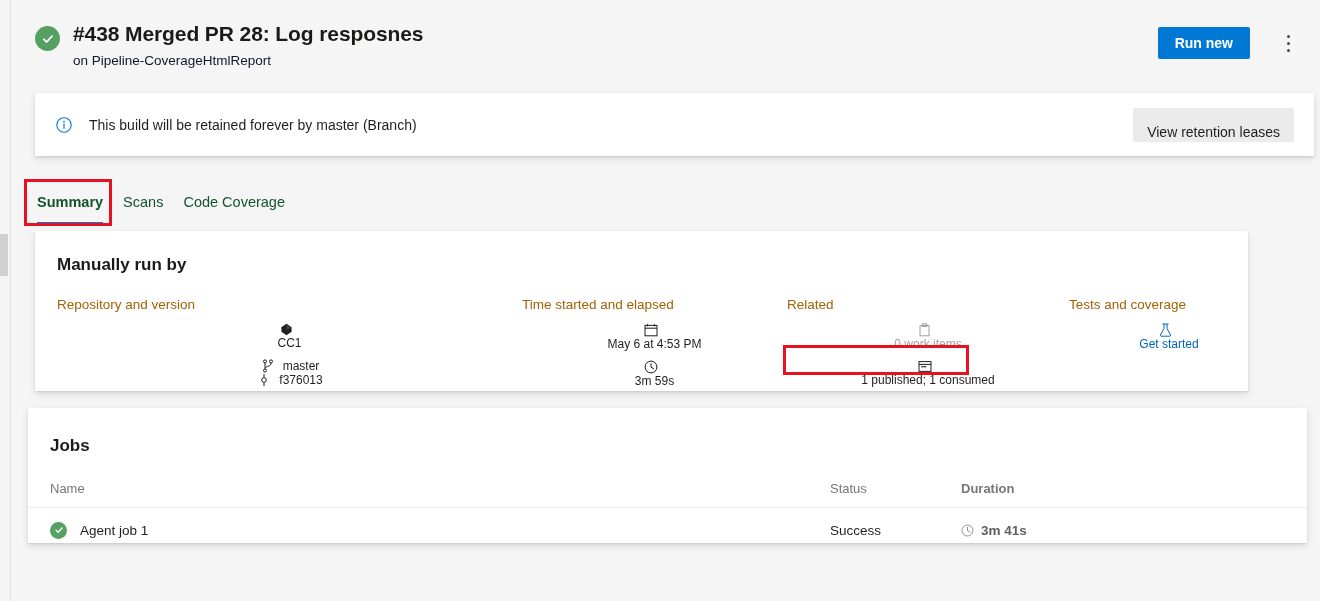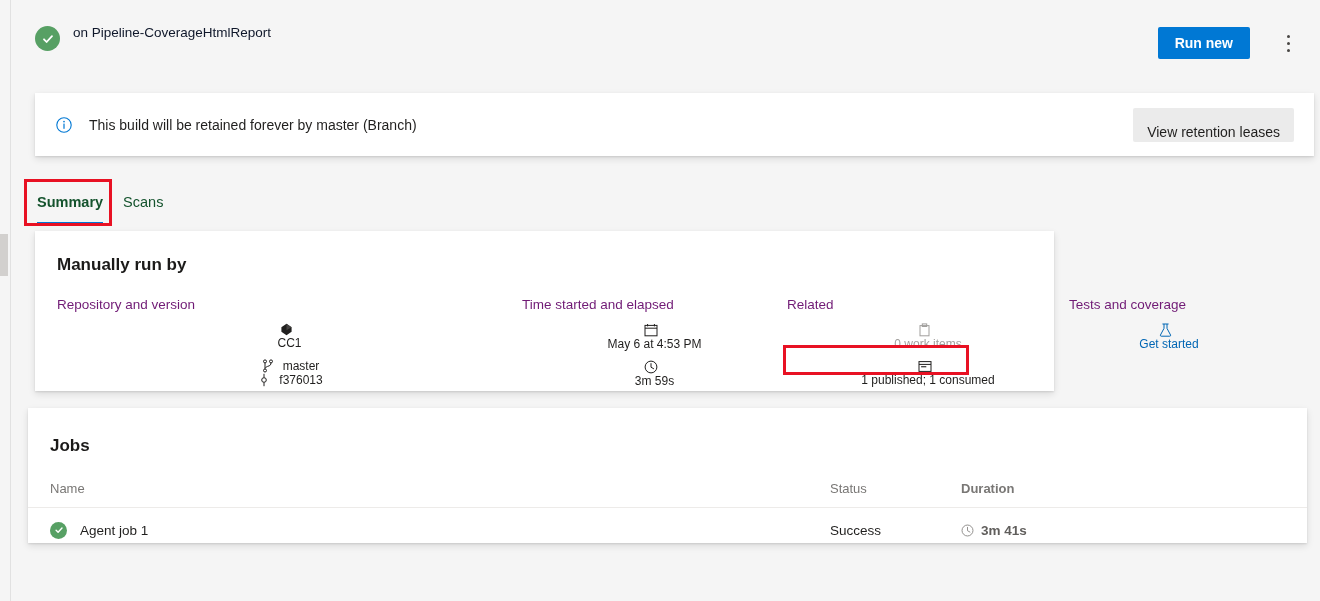--- a/index.html
+++ b/index.html
@@ -188,21 +188,21 @@
     left: 24px; top: 179px;
     width: 88px; height: 47px;
     border: 3px solid #e81123;
     box-sizing: border-box;
     pointer-events: none;
   }
 
   
   .summary {
     left: 35px; top: 231px;
-    width: 1019px; height: 160px;
+    width: 1213px; height: 160px;
   }
   .summary-title {
     position: absolute;
     left: 22px; top: 24px;
     font-size: 17px;
     font-weight: 600;
     color: #1b1a19;
   }
   .summary-cols {
     position: absolute;
@@ -210,21 +210,21 @@
     right: 20px;
     display: flex;
   }
   .col { flex: none; }
   .col-1 { width: 465px; }
   .col-2 { width: 265px; }
   .col-3 { width: 282px; }
   .col-4 { width: 200px; }
   .col-label {
     font-size: 13.5px;
-    color: #701a75;
+    color: #a16207;
     margin-bottom: 11px;
     white-space: nowrap;
   }
   .col-row {
     display: flex;
     align-items: center;
     font-size: 12px;
     color: #201f1e;
     margin-bottom: 9px;
     white-space: nowrap;
@@ -317,20 +317,21 @@
   </div>
 
   <div class="page-header">
     <div class="header-left">
       <div class="status-circle">
         <svg width="14" height="14" viewBox="0 0 14 14">
           <path d="M3 7.3 L5.6 10 L11 4.2" stroke="#ffffff" stroke-width="1.8" fill="none" stroke-linecap="round" stroke-linejoin="round"></path>
         </svg>
       </div>
       <div class="header-titles">
+        <div class="run-title">#438 Merged PR 28: Log resposnes</div>
         <div class="run-subtitle">on Pipeline-CoverageHtmlReport</div>
       </div>
     </div>
     <div class="header-actions">
       <button class="btn-primary">Run new</button>
       <div class="kebab">
         <span></span>
         <span></span>
         <span></span>
       </div>
@@ -347,20 +348,21 @@
         </svg>
       </span>
       <span class="banner-text">This build will be retained forever by master (Branch)</span>
       <button class="btn-subtle">View retention leases</button>
     </div>
   </div>
 
   <div class="tabs">
     <div class="tab active">Summary</div>
     <div class="tab">Scans</div>
+    <div class="tab">Code Coverage</div>
   </div>
   <div class="tab-highlight"></div>
 
   <div class="card summary">
     <div class="summary-title">Manually run by</div>
 
     <div class="summary-cols">
 
       <div class="col col-1">
         <div class="col-label">Repository and version</div>

